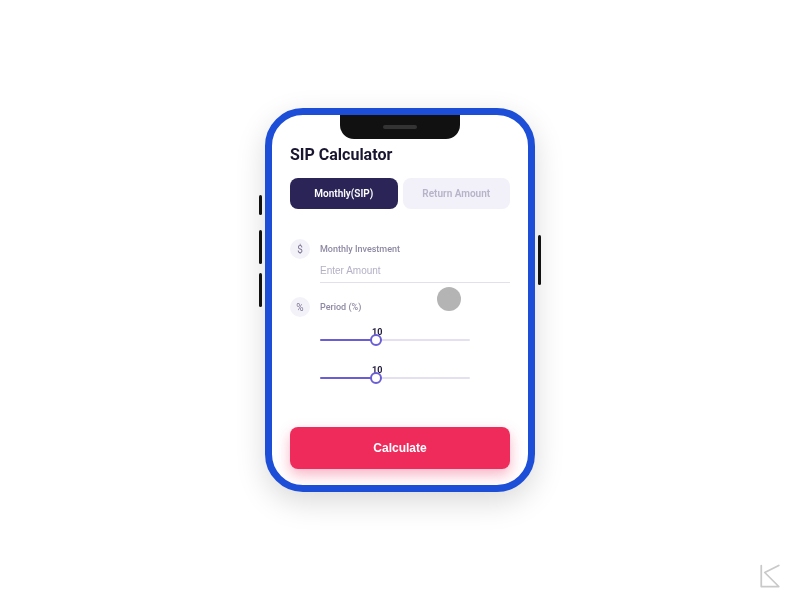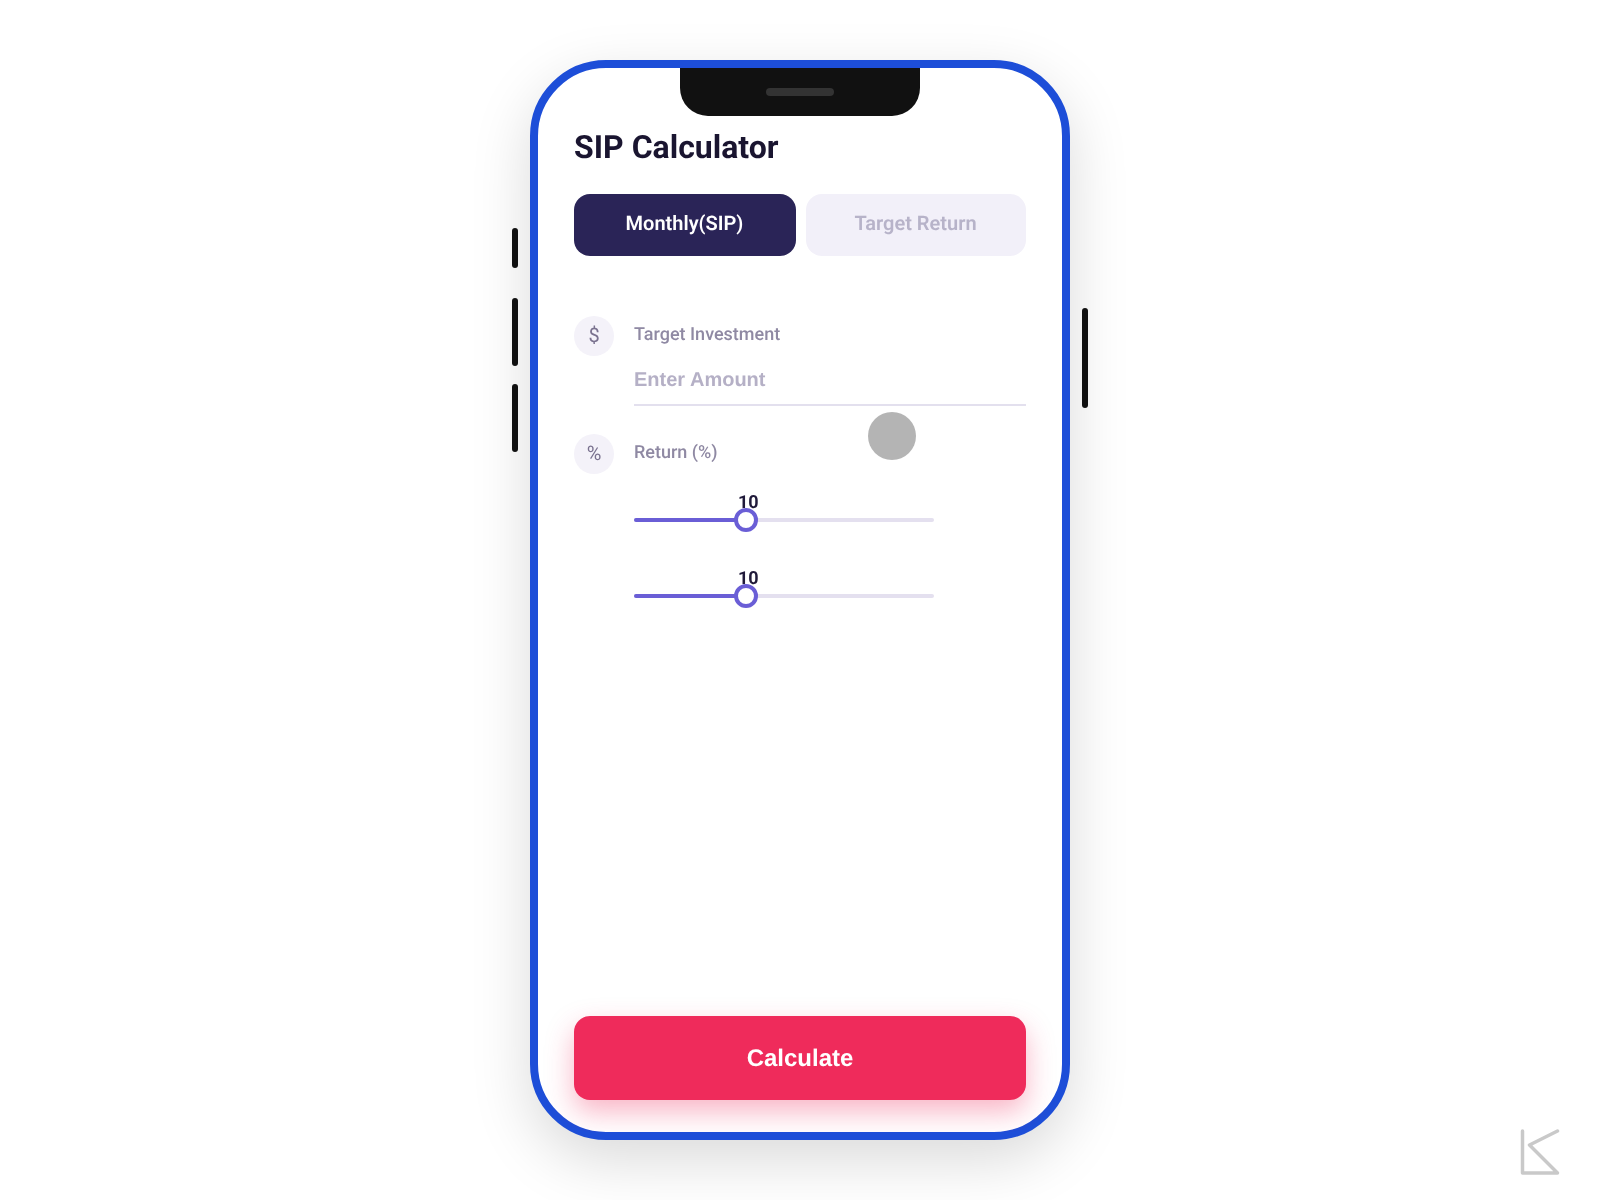--- a/index.html
+++ b/index.html
@@ -5,22 +5,22 @@
   * { box-sizing: border-box; margin: 0; padding: 0; }
   html, body { width: 800px; height: 600px; font-family: -apple-system, BlinkMacSystemFont, "Segoe UI", Roboto, sans-serif; background: #ffffff; }
   body { position: relative; }
 
   
   .phone {
     position: absolute;
     left: 50%; top: 50%;
     transform: translate(-50%, -50%);
     width: 270px;
-    height: 540px;
-    border: 4px solid #1d4ed8;
+    height: 384px;
+    border: 7px solid #1d4ed8;
     border-radius: 38px;
     background: #fff;
     box-shadow: 0 10px 30px rgba(0,0,0,0.15);
   }
   .notch {
     position: absolute;
     top: 0; left: 50%; transform: translateX(-50%);
     width: 120px; height: 24px;
     background: #111;
     border-bottom-left-radius: 14px;
@@ -85,21 +85,20 @@
   }
   .text-input {
     width: 100%;
     border: none;
     border-bottom: 1px solid #e3e0ee;
     font-size: 10px;
     color: #2a2457;
     padding: 6px 0;
     outline: none;
     background: transparent;
-    font-weight: bold;
   }
   .text-input::placeholder { color: #b5b0c6; }
 
   
   .slider-wrap { margin-left: 30px; margin-top: 10px; }
   .slider-value {
     font-size: 9px; font-weight: 700; color: #201a3a;
     margin-bottom: 2px;
   }
   .slider-track {
@@ -171,38 +170,38 @@
   <div class="side-btn side-left-2"></div>
   <div class="side-btn side-left-3"></div>
   <div class="side-btn side-right"></div>
 
   <div class="screen">
 
     <div class="title">SIP Calculator</div>
 
     <div class="tabs">
       <div class="tab active">Monthly(SIP)</div>
-      <div class="tab inactive">Target Return</div>
+      <div class="tab inactive">Return Amount</div>
     </div>
 
     <div class="section">
       <div class="section-header">
         <span class="icon-badge">$</span>
-        <span class="section-label">Target Investment</span>
+        <span class="section-label">Monthly Investment</span>
       </div>
       <div class="input-line">
         <input class="text-input" type="text" placeholder="Enter Amount" style="">
       </div>
     </div>
 
 
     <div class="section">
       <div class="section-header">
         <span class="icon-badge">%</span>
-        <span class="section-label">Return (%)</span>
+        <span class="section-label">Period (%)</span>
       </div>
       <div class="slider-wrap s10a">
         <div class="slider-value">10</div>
         <div class="slider-track">
           <div class="slider-fill"></div>
           <div class="slider-thumb"></div>
         </div>
       </div>
     </div>
 

